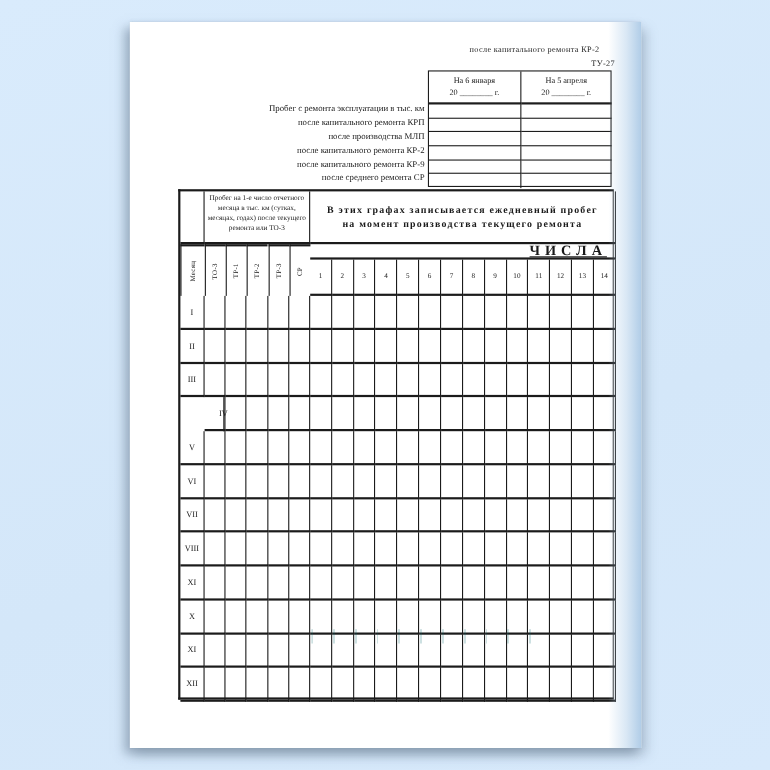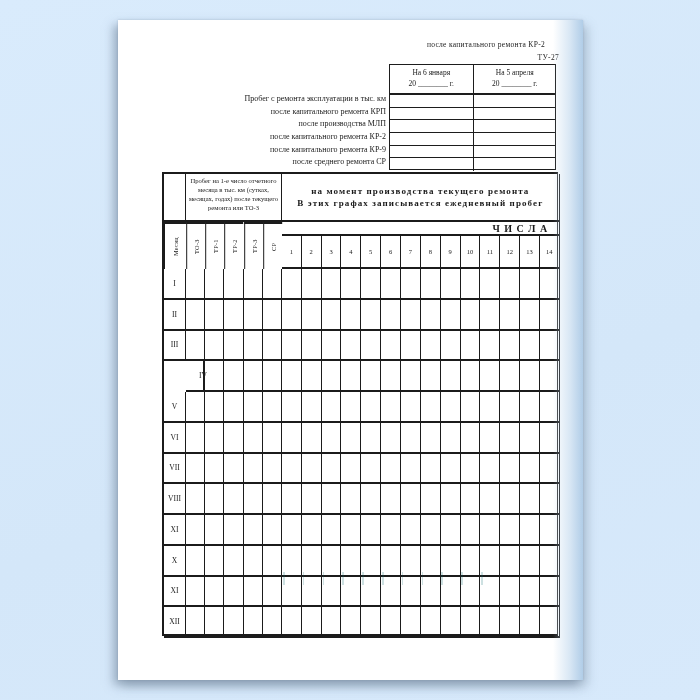--- a/index.html
+++ b/index.html
@@ -51,22 +51,22 @@
   }
   .lt-cell { border-right:1px solid #1b1b1b; border-bottom:2px solid #1b1b1b; }
   .lt-corner { grid-column:1; grid-row:1; }
   .lt-lhead { grid-column:2 / 7; grid-row:1; font-size:6.6px; text-align:center;
               padding:3px 2px 0; line-height:1.35; }
   .lt-rhead { grid-column:7 / 21; grid-row:1; display:flex; flex-direction:column;
               justify-content:center; align-items:center; gap:2px;
               font-size:9px; font-weight:600; letter-spacing:1.1px; text-align:center; }
   .lt-rhead > div { white-space:nowrap; }
   .lt-chisla { grid-column:7 / 21; grid-row:2; display:flex; justify-content:flex-end;
-               align-items:center; padding-right:7px; font-size:10px; font-weight:600;
-               letter-spacing:4.5px; }
+               align-items:center; padding-right:7px; font-size:13px; font-weight:600;
+               letter-spacing:4.5px;text-decoration:underline; }
   .lt-monthcol { grid-column:1; grid-row:2 / 4; }
   .vlabel { writing-mode:vertical-rl; transform:rotate(180deg); font-size:6.3px;
             display:flex; align-items:center; justify-content:center;
             text-align:center; letter-spacing:.3px; }
   .daynum { font-size:6.5px; display:flex; align-items:center; justify-content:center; }
   .month  { font-size:7.6px; display:flex; align-items:center; justify-content:center; }
 
   
   .watermark {
     position:absolute; left:165px; top:552px; width:200px; height:13px;
@@ -112,22 +112,22 @@
     <div>после производства МЛП</div>
     <div>после капитального ремонта КР-2</div>
     <div>после капитального ремонта КР-9</div>
     <div>после среднего ремонта СР</div>
   </div>
 
   <div id="log-table">
     <div class="lt-cell lt-corner"></div>
     <div class="lt-cell lt-lhead">Пробег на 1-е число отчетного месяца в тыс. км (сутках, месяцах, годах) после текущего ремонта или ТО-3</div>
     <div class="lt-cell lt-rhead">
+      <div>В этих графах записывается ежедневный пробег</div>
       <div>на момент производства текущего ремонта</div>
-      <div>В этих графах записывается ежедневный пробег</div>
     </div>
     <div class="lt-cell lt-chisla">ЧИСЛА</div>
     <div class="lt-cell lt-monthcol vlabel">Месяц</div>
   <div class="lt-cell vlabel" style="grid-area: 2 / 2 / 4;">ТО-3</div>
       <div class="lt-cell vlabel" style="grid-area: 2 / 3 / 4;">ТР-1</div>
       <div class="lt-cell vlabel" style="grid-area: 2 / 4 / 4;">ТР-2</div>
       <div class="lt-cell vlabel" style="grid-area: 2 / 5 / 4;">ТР-3</div>
       <div class="lt-cell vlabel" style="grid-area: 2 / 6 / 4;">СР</div>
       <div class="lt-cell daynum" style="grid-area: 3 / 7;">1</div>
       <div class="lt-cell daynum" style="grid-area: 3 / 8;">2</div>

